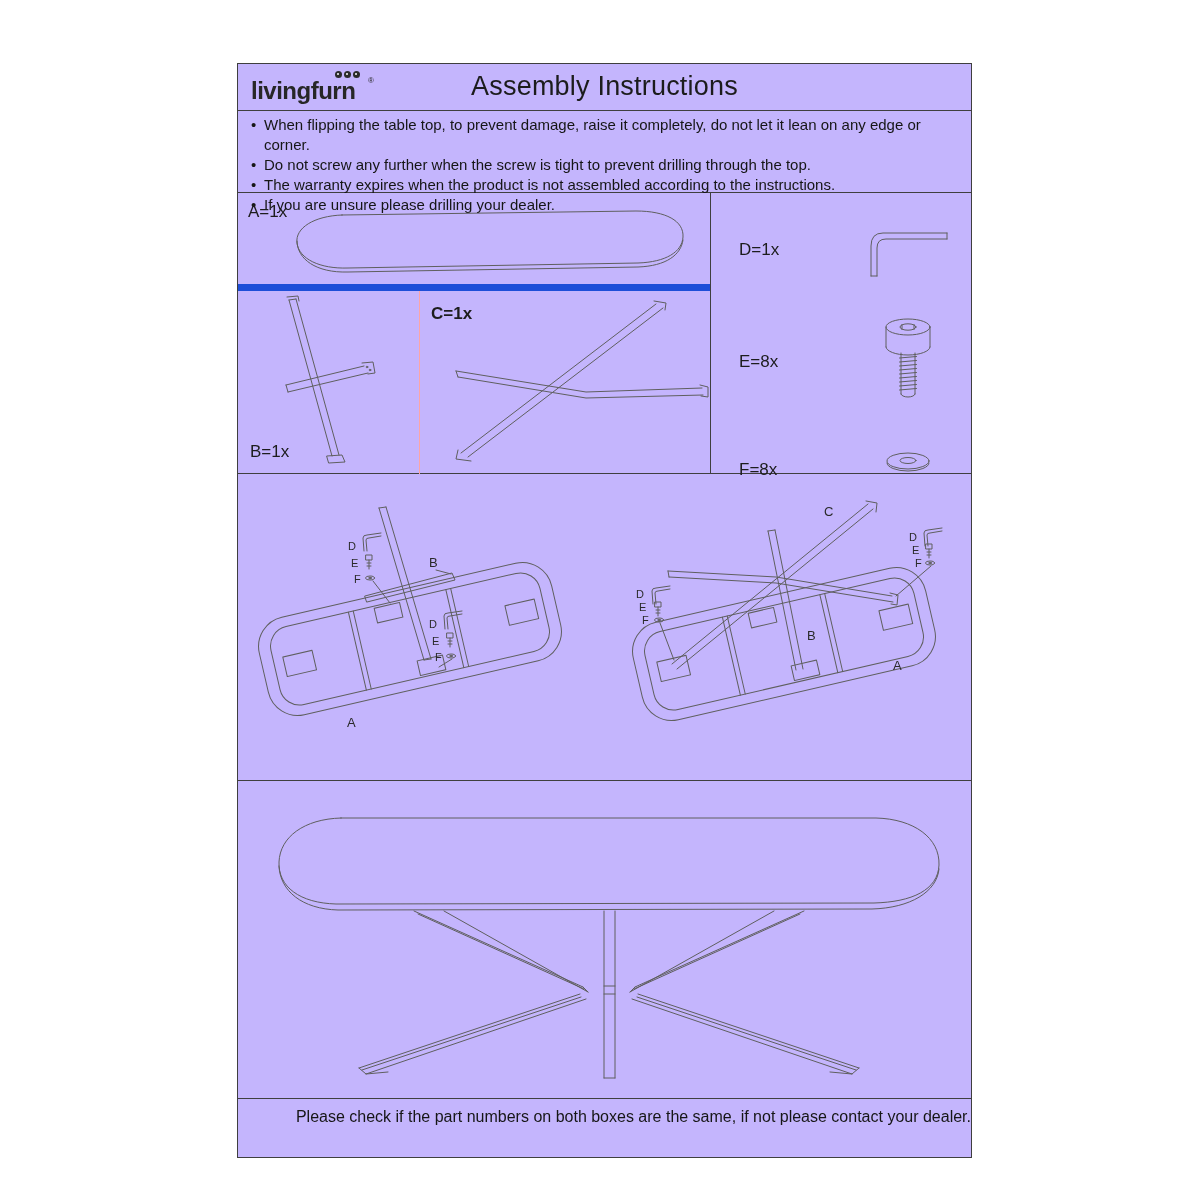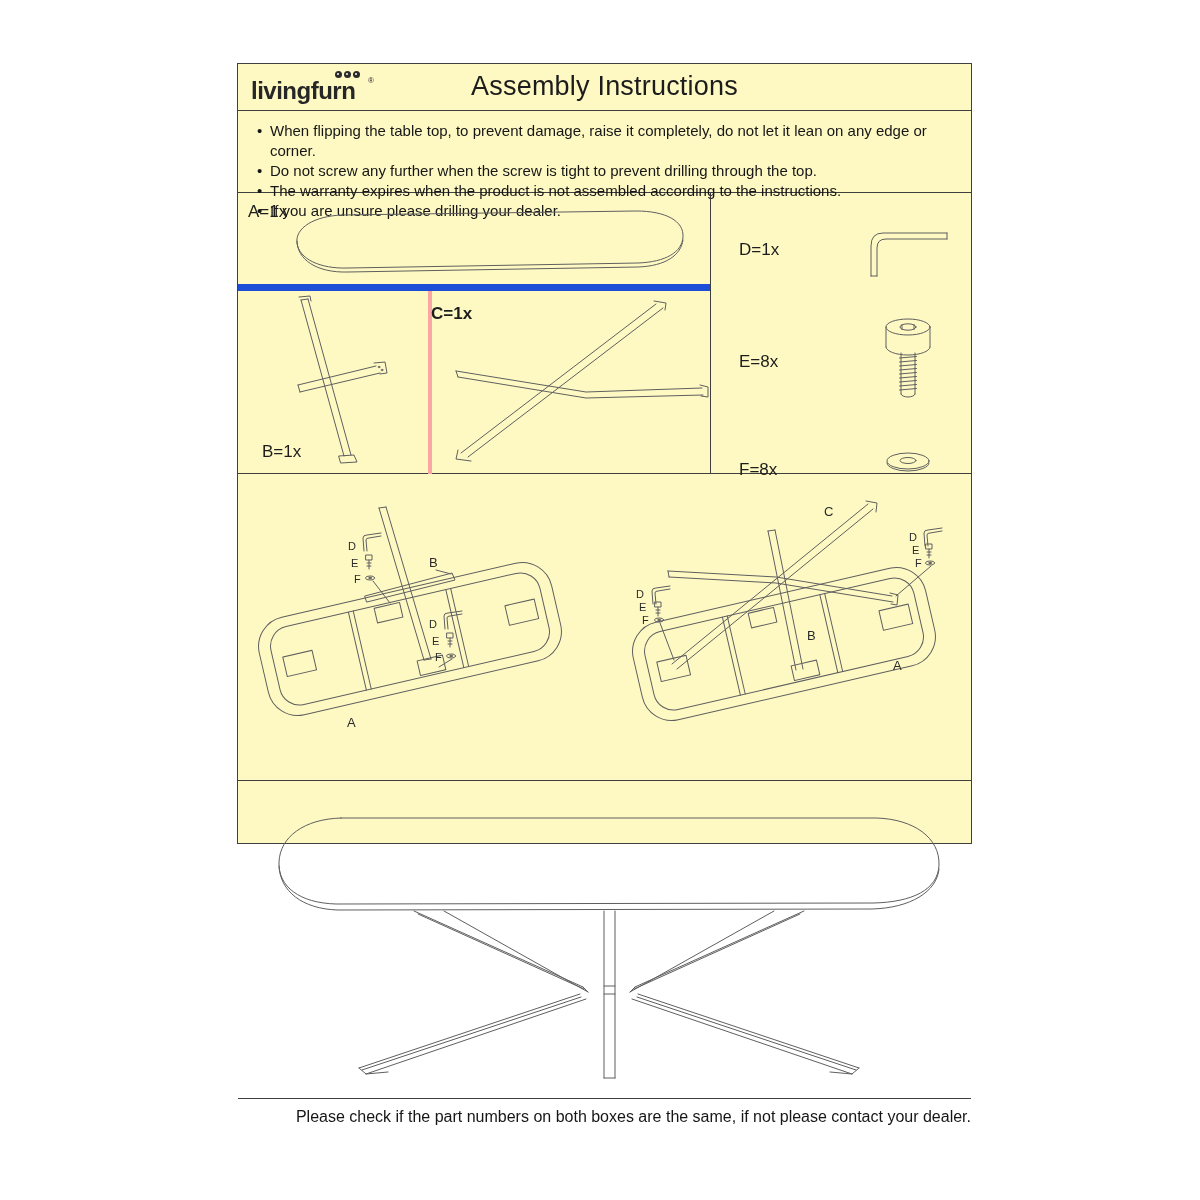--- a/index.html
+++ b/index.html
@@ -3,22 +3,22 @@
 <meta charset="utf-8">
 <style>
   html,body{margin:0;padding:0;}
   body{
     width:1200px;height:1200px;position:relative;
     background:#ffffff;
     font-family:"Liberation Sans", sans-serif;
     color:#1d1d1d;
   }
   .page{
-    position:absolute;left:237px;top:63px;width:735px;height:781px;
-    border:1px solid #3f3f3f;box-sizing:border-box;background:#fef9c3;
+    position:absolute;left:237px;top:63px;width:735px;height:1095px;
+    border:1px solid #3f3f3f;box-sizing:border-box;background:#c4b5fd;
   }
   .sec{position:absolute;left:0;width:733px;box-sizing:border-box;}
   .sec-header{top:0;height:47px;border-bottom:1px solid #3f3f3f;}
   .sec-warnings{top:47px;height:82px;border-bottom:1px solid #3f3f3f;}
   .sec-parts{top:129px;height:281px;border-bottom:1px solid #3f3f3f;}
   .sec-assembly{top:410px;height:307px;border-bottom:1px solid #3f3f3f;}
   .sec-final{top:717px;height:318px;border-bottom:1px solid #3f3f3f;}
   .sec-footer{top:1035px;height:37px;}
 
   
@@ -27,32 +27,32 @@
   .logo-dot{width:7px;height:7px;border-radius:50%;background:#2b2b2b;position:relative;}
   .logo-dot::after{content:"";position:absolute;left:2px;top:2px;width:2px;height:2px;border-radius:50%;background:#fff;}
   .logo-text{position:absolute;left:0;top:9px;font-size:24px;font-weight:bold;letter-spacing:-0.5px;color:#272727;}
   .logo-reg{position:absolute;left:117px;top:8px;font-size:8px;color:#272727;}
   .page-title{
     position:absolute;left:0;right:0;top:7px;text-align:center;
     font-size:27px;font-weight:500;color:#1c1c1c;letter-spacing:0.2px;
   }
 
   
-  .warnings{list-style:none;margin:6px;padding:4px 10px 0 12px;}
+  .warnings{list-style:none;margin:0;padding:4px 10px 0 12px;}
   .warnings li{
     position:relative;padding-left:14px;font-size:15px;line-height:20px;color:#161616;
   }
   .warnings li::before{
     content:"\2022";position:absolute;left:1px;top:0;font-size:15px;color:#161616;
   }
 
   
   .parts-left{position:absolute;left:0;top:0;width:473px;height:281px;border-right:1px solid #3f3f3f;box-sizing:border-box;}
   .cell-a{position:absolute;left:0;top:0;width:472px;height:98px;border-bottom:7px solid #1d4ed8;box-sizing:border-box;}
-  .cell-b{position:absolute;left:16px;top:98px;width:178px;height:183px;border-right:4px solid #fca5a5;box-sizing:border-box;}
+  .cell-b{position:absolute;left:4px;top:98px;width:178px;height:183px;border-right:1px solid #fca5a5;box-sizing:border-box;}
   .cell-c{position:absolute;left:178px;top:98px;width:294px;height:183px;}
   .parts-right{position:absolute;left:473px;top:16px;width:260px;height:281px;}
   .part-label{position:absolute;font-size:17px;color:#1d1d1d;}
   .lbl-a{left:10px;top:9px;}
   .lbl-b{left:8px;bottom:12px;}
   .lbl-c{left:15px;top:13px;font-weight:bold;}
 
   svg{display:block;}
   .line-art{stroke:#5f5f5f;stroke-width:1;fill:none;stroke-linejoin:round;stroke-linecap:round;}
   .svg-label{font-family:"Liberation Sans",sans-serif;fill:#2a2a2a;stroke:none;}

